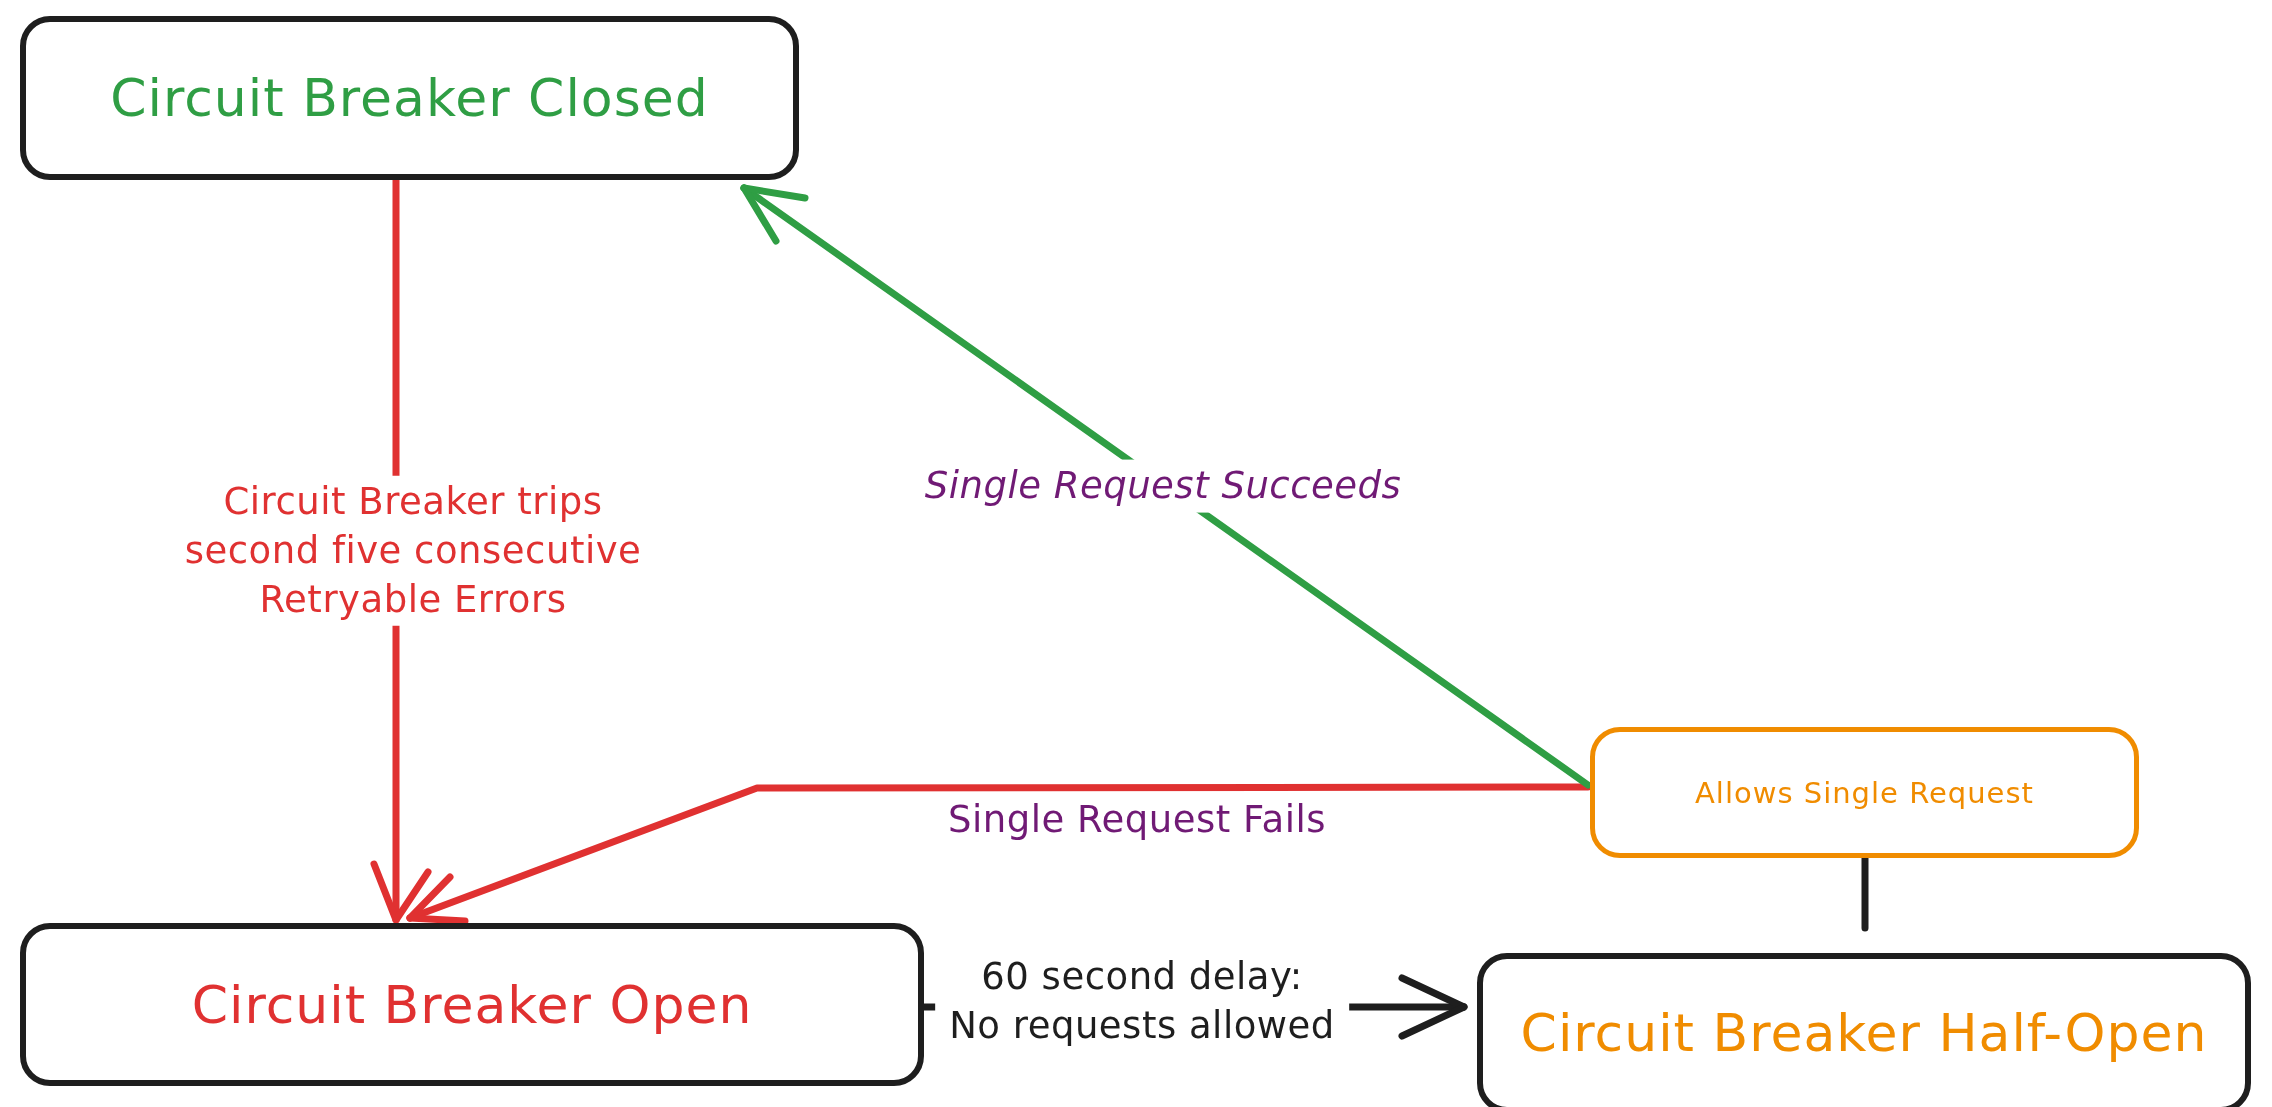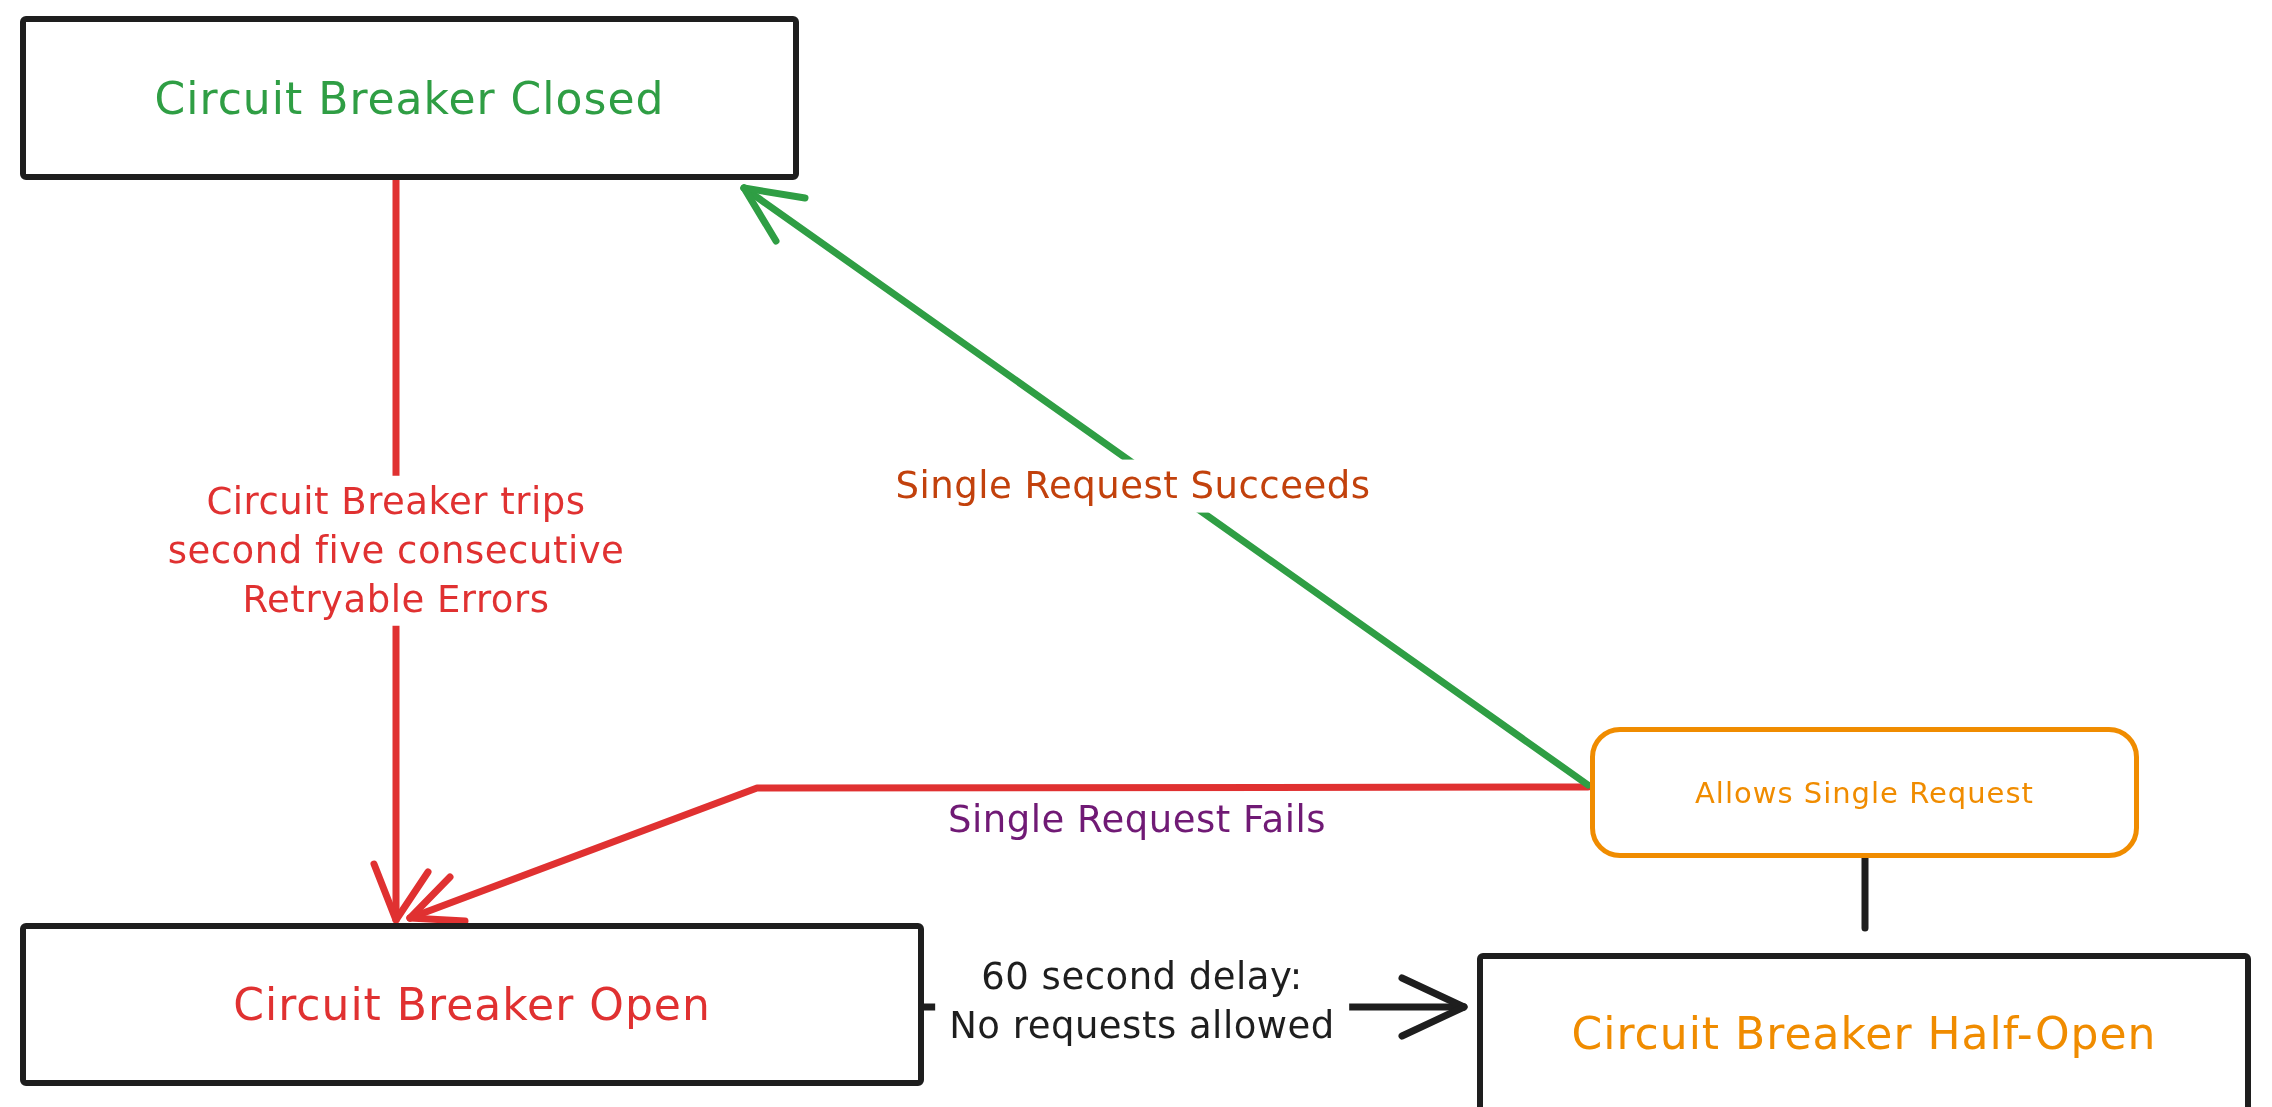--- a/index.html
+++ b/index.html
@@ -25,26 +25,26 @@
   svg.edges line, svg.edges path, svg.edges polyline {
     fill: none;
     stroke-linecap: round;
     stroke-linejoin: round;
   }
   .node {
     position: absolute;
     box-sizing: border-box;
     background: #ffffff;
     border: 6px solid #1e1e1e;
-    border-radius: 6px;
+    border-radius: 30px;
     display: flex;
     align-items: center;
     justify-content: center;
     text-align: center;
-    font-size: 44px;
+    font-size: 52px;
     letter-spacing: 1px;
     white-space: nowrap;
   }
   .node-closed {
     left: 20px; top: 16px; width: 779px; height: 164px;
     color: #2f9e44;
   }
   .node-open {
     left: 20px; top: 923px; width: 904px; height: 163px;
     color: #e03131;
@@ -65,22 +65,22 @@
     transform: translate(-50%, -50%);
     background: #ffffff;
     text-align: center;
     font-size: 37px;
     line-height: 1.32;
     letter-spacing: 0.5px;
     padding: 2px 14px;
     white-space: nowrap;
   }
   .edge-label span { display: block; }
-  .label-trips    { left: 396px;  top: 551px;  color: #e03131; }
-  .label-succeeds { left: 1133px; top: 486px;  color: #c2410c; }
+  .label-trips    { left: 413px;  top: 551px;  color: #e03131; }
+  .label-succeeds { left: 1163px; top: 486px;  color: #701a75; font-style: italic; }
   .label-fails    { left: 1137px; top: 820px;  color: #701a75; padding: 0 16px; }
   .label-delay    { left: 1142px; top: 1002px; color: #1e1e1e; }
 </style>
 </head>
 <body>
 
 <div class="canvas">
 
   <svg class="edges" viewBox="0 0 2272 1107" xmlns="http://www.w3.org/2000/svg">
 

